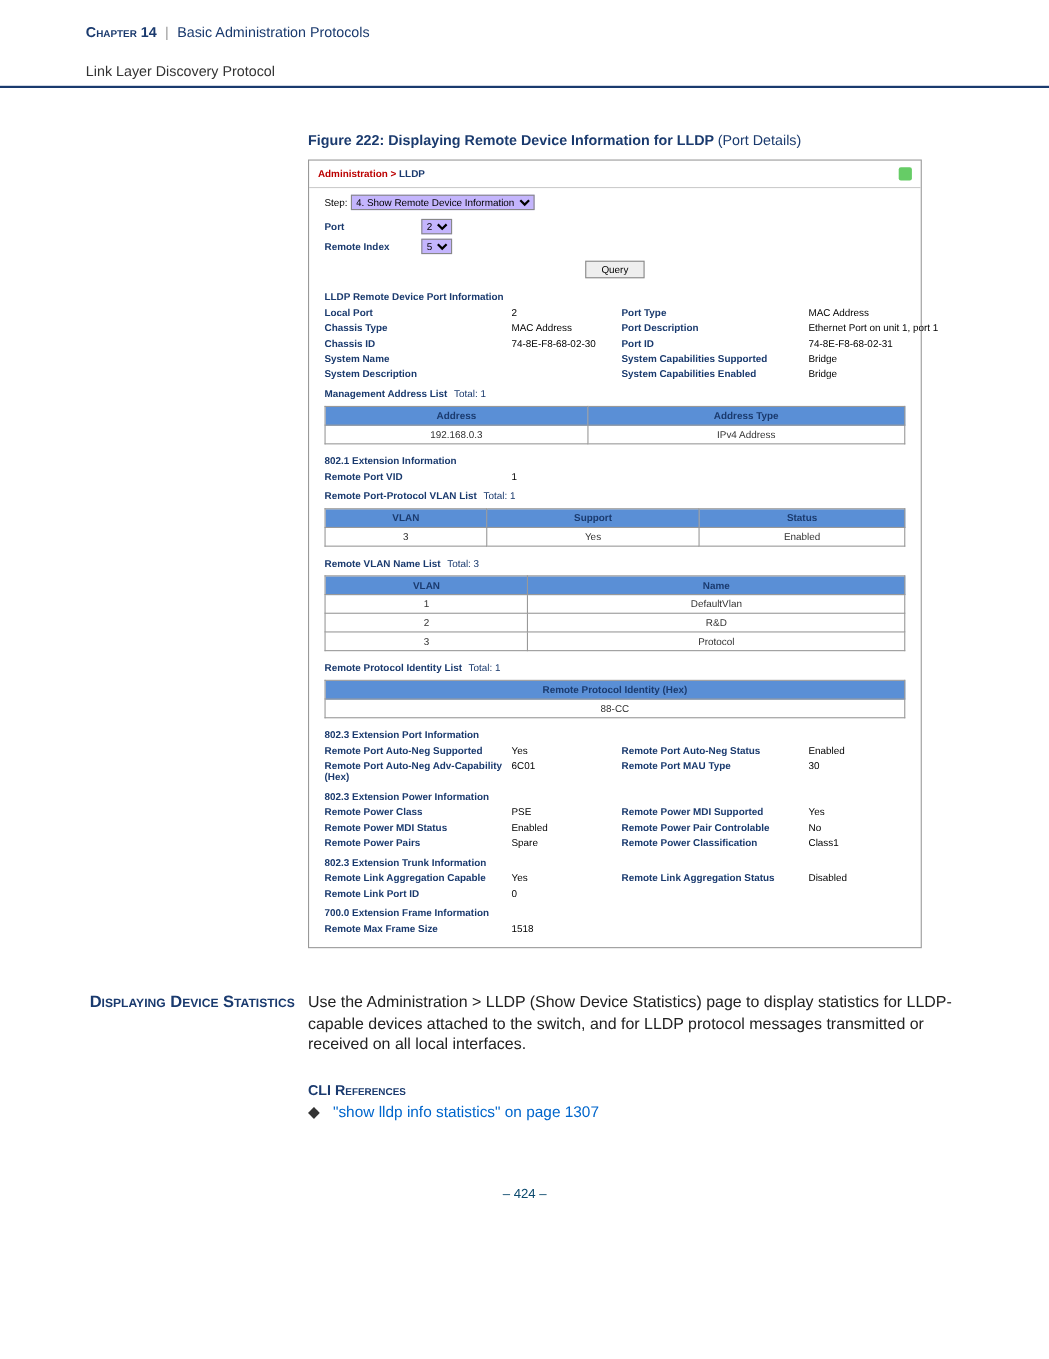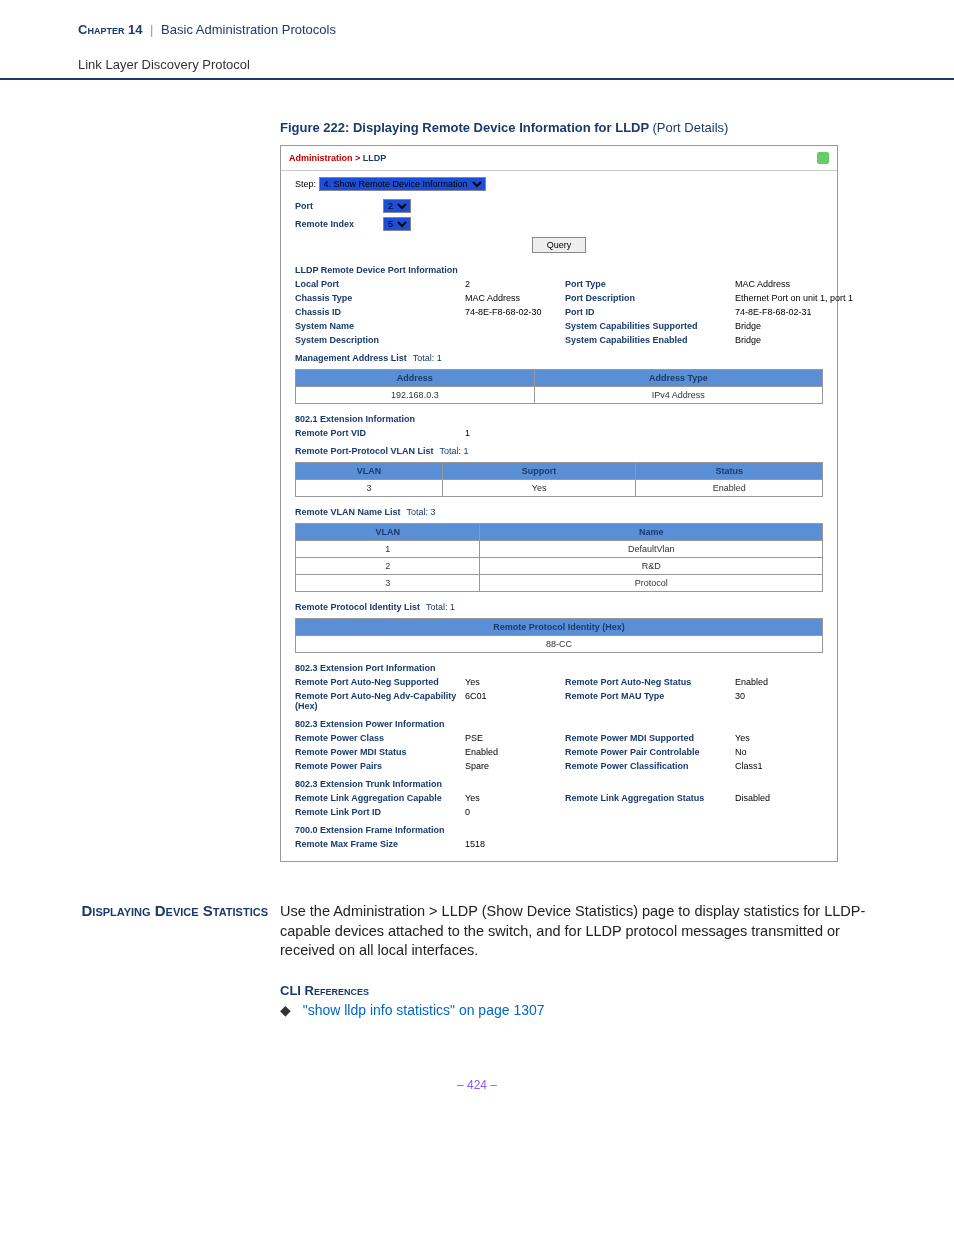--- a/index.html
+++ b/index.html
@@ -11,21 +11,21 @@
 .header-section { color: #1a3a6e; }
 .header-sub { font-size: 13px; color: #333; margin-top: 20px; }
 .figure-caption { margin: 40px 78px 10px 280px; font-size: 13px; font-weight: bold; color: #1a3a6e; }
 .figure-caption .subtitle { font-weight: normal; }
 .panel { margin: 0 116px 0 280px; border: 1px solid #999; background: #fff; font-size: 9px; padding-bottom: 8px; }
 .panel-head { padding: 6px 8px; border-bottom: 1px solid #ccc; display: flex; justify-content: space-between; align-items: center; }
 .panel-head .crumb { font-weight: bold; color: #b00; }
 .panel-head .crumb2 { font-weight: bold; color: #1a3a6e; }
 .refresh { width: 12px; height: 12px; background: #6c6; border-radius: 2px; position: relative; }
 .step-row { padding: 6px 14px; }
-.step-row select, .port-row select { font-size: 9px; border: 1px solid #888; background: #1d4ed8; }
+.step-row select, .port-row select { font-size: 9px; border: 1px solid #888; background: #c4b5fd; }
 .radios { padding: 6px 14px 2px 14px; }
 .radios label { margin-right: 14px; }
 .port-row { padding: 2px 14px; display: flex; align-items: center; }
 .port-row .lbl { width: 88px; font-weight: bold; color: #1a3a6e; }
 .query-wrap { text-align: center; padding: 4px 0 8px 0; }
 .query-wrap button { font-size: 9px; padding: 2px 14px; background: #eee; border: 1px solid #888; }
 .sec-title { color: #1a3a6e; font-weight: bold; padding: 4px 14px; }
 .sec-title .total { color: #1a3a6e; font-weight: normal; margin-left: 6px; }
 .kv-grid { display: grid; grid-template-columns: 170px 100px 170px 140px; padding: 0 14px; row-gap: 4px; column-gap: 0; margin-bottom: 4px; }
 .kv-grid .k { color: #1a3a6e; font-weight: bold; }
@@ -34,21 +34,21 @@
 .tbl th { background: #5a8fd6; color: #1a3a6e; font-weight: bold; border: 1px solid #999; padding: 3px; text-align: center; }
 .tbl td { border: 1px solid #999; padding: 3px; text-align: center; color: #333; }
 .body-text { margin: 40px 78px 0 78px; }
 .side-heading { float: left; width: 190px; color: #1a3a6e; font-weight: bold; font-variant: small-caps; text-align: right; font-size: 15px; line-height: 1.25; }
 .body-para { margin-left: 202px; font-size: 14.5px; line-height: 1.35; color: #222; }
 .cli-refs { margin: 22px 78px 0 280px; }
 .cli-refs .h { color: #1a3a6e; font-weight: bold; font-variant: small-caps; font-size: 13px; }
 .cli-refs .bullet { color: #333; margin-top: 4px; font-size: 14px; }
 .cli-refs .bullet .diamond { color: #333; margin-right: 8px; }
 .cli-refs .bullet .link { color: #0066cc; }
-.pagenum { text-align: center; margin-top: 60px; font-size: 12px; color: #8b5cf6; }
+.pagenum { text-align: center; margin-top: 60px; font-size: 12px; color: #0c4a6e; }
 </style>
 </head>
 <body>
 
 <div class="page-header">
   <div class="header-top">
     <span class="chapter-label">Chapter 14</span>
     <span class="header-pipe">|</span>
     <span class="header-section">Basic Administration Protocols</span>
   </div>

